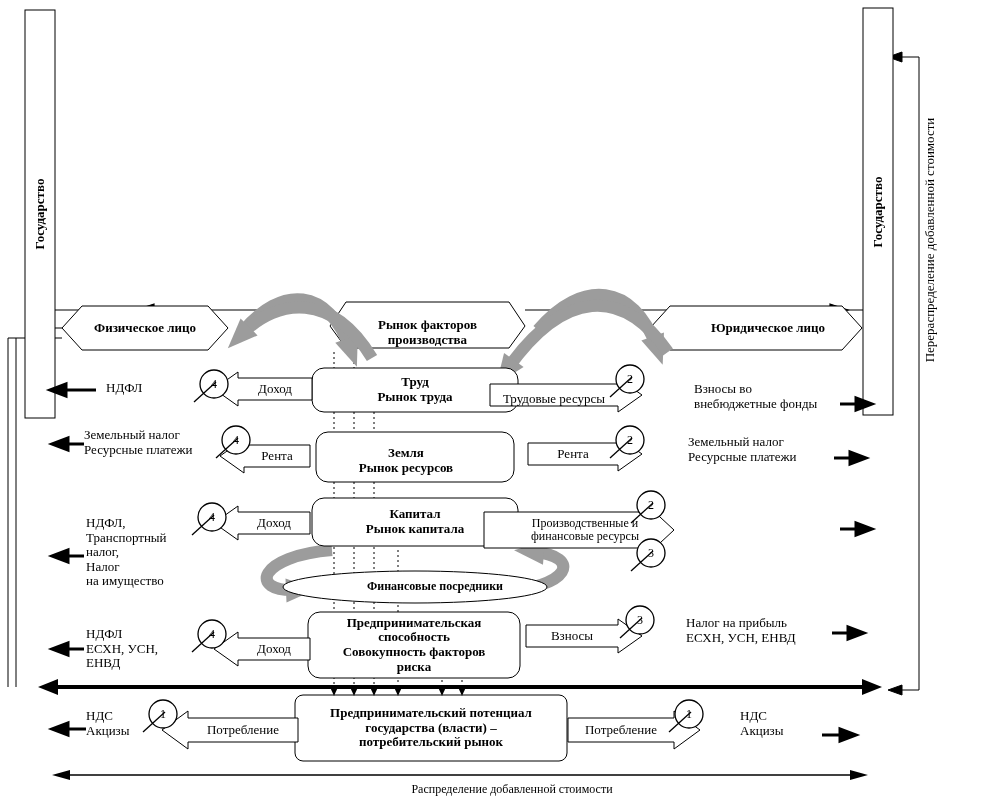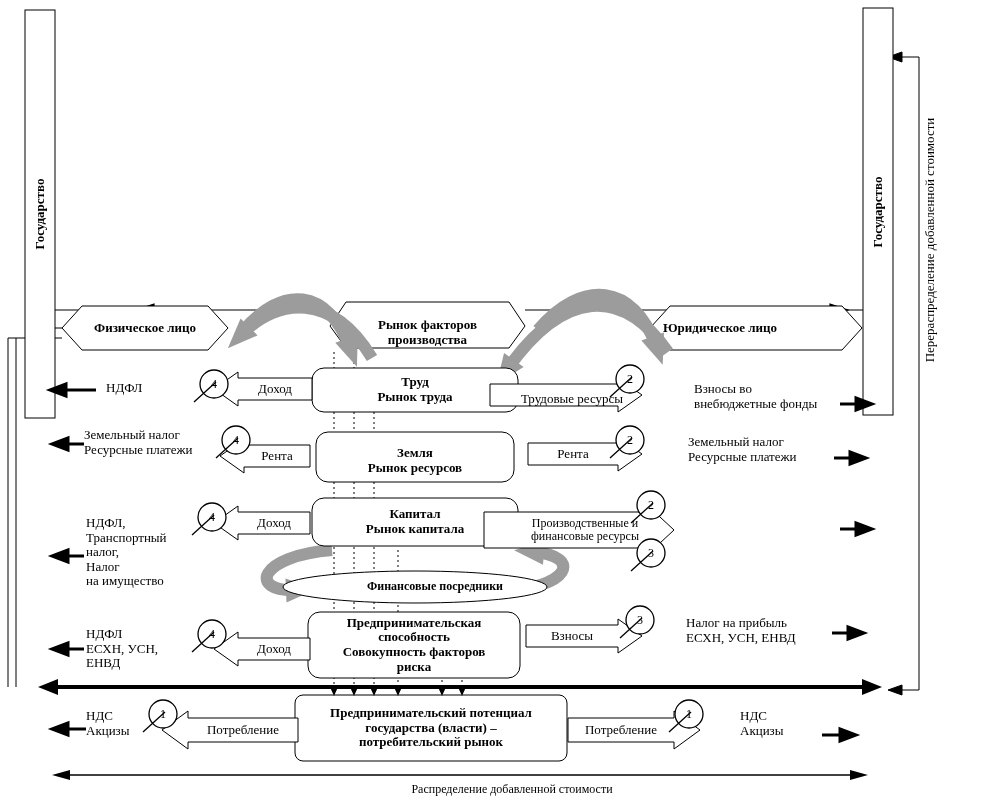--- a/index.html
+++ b/index.html
@@ -168,25 +168,25 @@
 <div class="vwrap" style="left:863px;top:8px;width:30px;height:407px;">
   <span class="vtext bold">Государство</span>
 </div>
 <div class="vwrap" style="left:908px;top:60px;width:44px;height:360px;">
   <span class="vtext">Перераспределение добавленной стоимости</span>
 </div>
 
 <div class="txt ctr bold" style="left:66px;top:306px;width:158px;height:44px;">Физическое лицо</div>
 <div class="txt ctr bold" style="left:334px;top:302px;width:187px;height:61px;">Рынок факторов
 производства</div>
-<div class="txt ctr bold" style="left:620px;top:306px;width:200px;height:44px;">Юридическое лицо</div>
+<div class="txt ctr bold" style="left:668px;top:306px;width:200px;height:44px;">Юридическое лицо</div>
 
 <div class="txt ctr bold" style="left:312px;top:368px;width:206px;height:44px;">Труд
 Рынок труда</div>
-<div class="txt ctr bold" style="left:316px;top:432px;width:198px;height:57px;">Земля
+<div class="txt ctr bold" style="left:307px;top:432px;width:198px;height:57px;">Земля
 Рынок ресурсов</div>
 <div class="txt ctr bold" style="left:312px;top:498px;width:206px;height:48px;">Капитал
 Рынок капитала</div>
 <div class="txt ctr bold small" style="left:285px;top:572px;width:260px;height:30px;">Финансовые посредники</div>
 <div class="txt ctr bold" style="left:308px;top:612px;width:212px;height:66px;">Предпринимательская
 способность
 Совокупность факторов
 риска</div>
 <div class="txt ctr bold" style="left:295px;top:695px;width:272px;height:66px;">Предпринимательский потенциал
 государства (власти) –
@@ -209,21 +209,21 @@
 <div class="txt" style="left:694px;top:382px;width:170px;height:32px;">Взносы во
 внебюджетные фонды</div>
 <div class="txt" style="left:688px;top:435px;width:150px;height:32px;">Земельный налог
 Ресурсные платежи</div>
 <div class="txt" style="left:686px;top:616px;width:145px;height:32px;">Налог на прибыль
 ЕСХН, УСН, ЕНВД</div>
 <div class="txt" style="left:740px;top:709px;width:80px;height:32px;">НДС
 Акцизы</div>
 
 <div class="txt ctr" style="left:238px;top:380px;width:74px;height:19px;">Доход</div>
-<div class="txt ctr" style="left:490px;top:386px;width:128px;height:26px;padding-left:18px;">Трудовые ресурсы</div>
+<div class="txt ctr" style="left:490px;top:386px;width:128px;height:26px;">Трудовые ресурсы</div>
 <div class="txt ctr" style="left:244px;top:447px;width:66px;height:19px;">Рента</div>
 <div class="txt ctr" style="left:528px;top:445px;width:90px;height:19px;">Рента</div>
 <div class="txt ctr" style="left:238px;top:514px;width:72px;height:19px;">Доход</div>
 <div class="txt ctr small" style="left:484px;top:514px;width:162px;height:32px;">Производственные и
 финансовые ресурсы</div>
 <div class="txt ctr" style="left:238px;top:640px;width:72px;height:19px;">Доход</div>
 <div class="txt ctr" style="left:526px;top:627px;width:92px;height:19px;">Взносы</div>
 <div class="txt ctr" style="left:188px;top:719px;width:110px;height:23px;">Потребление</div>
 <div class="txt ctr" style="left:568px;top:719px;width:106px;height:23px;">Потребление</div>
 

